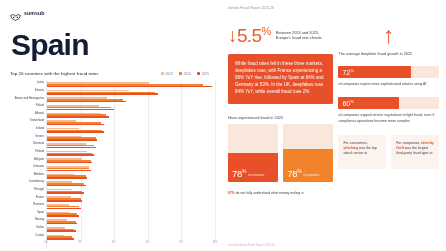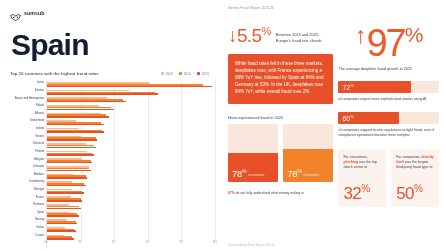--- a/index.html
+++ b/index.html
@@ -57,21 +57,21 @@
     width: 223px; height: 251px;
     background: #ffffff; position: relative;
     padding: 6px 7px 6px 5px;
   }
   .report-tag { font-size: 3.2px; color: #8c90a0; letter-spacing: .12px; }
 
   .rgrid { display: flex; gap: 5px; margin-top: 16px; height: 218px; }
   .col-a { width: 108px; display: flex; flex-direction: column; }
   .col-b { width: 103px; display: flex; flex-direction: column; }
 
-  .stat-row { display: flex; align-items: center; gap: 5px; }
+  .stat-row { display: flex; align-items: flex-start; gap: 5px; }
   .stat-big {
     font-size: 19px; font-weight: 400; color: #ec5c2b; line-height: .95;
     letter-spacing: -0.6px; white-space: nowrap;
   }
   .stat-big .pct { font-size: 11px; vertical-align: super; letter-spacing: -.5px; }
   .stat-note { font-size: 3.9px; color: #3d4253; line-height: 1.35; padding-top: 4px; max-width: 58px; }
 
   .orange-card {
     background: #e8502a; color: #ffffff;
     border-radius: 1.5px; padding: 7px 7px 8px 7px;
@@ -341,21 +341,20 @@
 
         <div class="foot-note">
           <span class="hl">87%</span><span> do not fully understand what money muling is</span>
         </div>
       </div>
 
       <div class="col-b">
 
         <div class="hero-row">
           <span class="hero-arrow">↑</span>
-          <span class="hero-num"><span>97</span><span class="pct">%</span></span>
         </div>
         <div class="hero-cap">The average deepfake fraud growth in 2025</div>
 
         <div class="barstat">
           <div class="barstat-track">
             <div class="barstat-fill" id="fill0" style="width: 72%;"></div>
             <div class="barstat-num"><span>72</span><span class="pct">%</span></div>
           </div>
           <div class="barstat-cap">of companies expect more sophisticated attacks using AI</div>
         </div>
@@ -366,27 +365,25 @@
             <div class="barstat-num"><span>60</span><span class="pct">%</span></div>
           </div>
           <div class="barstat-cap">of companies support stricter regulations to fight fraud, even if compliance operations become more complex</div>
         </div>
 
         <div class="pair">
           <div class="pair-cell">
             <div class="pair-cap">
               <span>For consumers, </span><span class="hl">phishing</span><span> was the top attack vector at</span>
             </div>
-            <div class="pair-num"><span>32</span><span class="pct">%</span></div>
           </div>
           <div class="pair-cell">
             <div class="pair-cap">
               <span>For companies, </span><span class="hl">identity theft</span><span> was the largest third-party fraud type at</span>
             </div>
-            <div class="pair-num"><span>50</span><span class="pct">%</span></div>
           </div>
         </div>
       </div>
     </div>
 
     <div class="source">Sumsub Identity Fraud Report 2025-26</div>
   </div>
 </div>
 
 </body></html>

